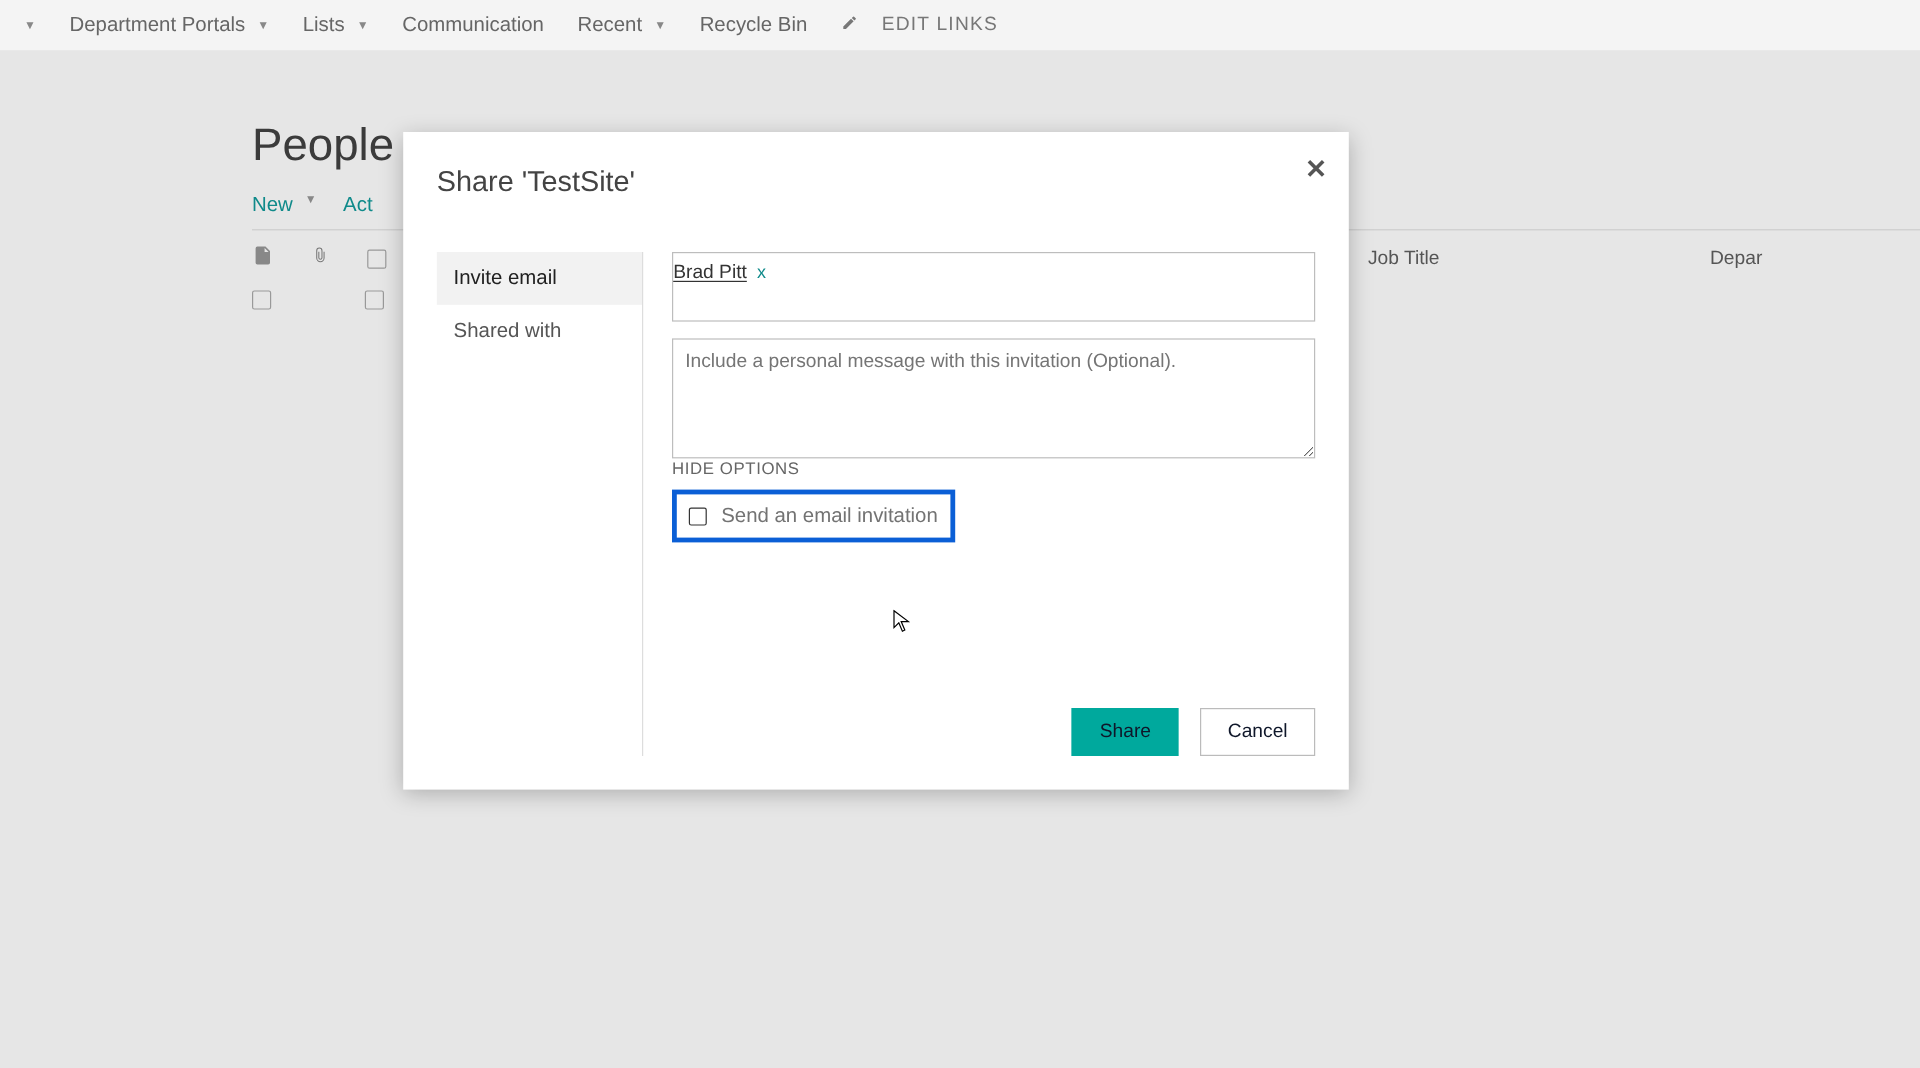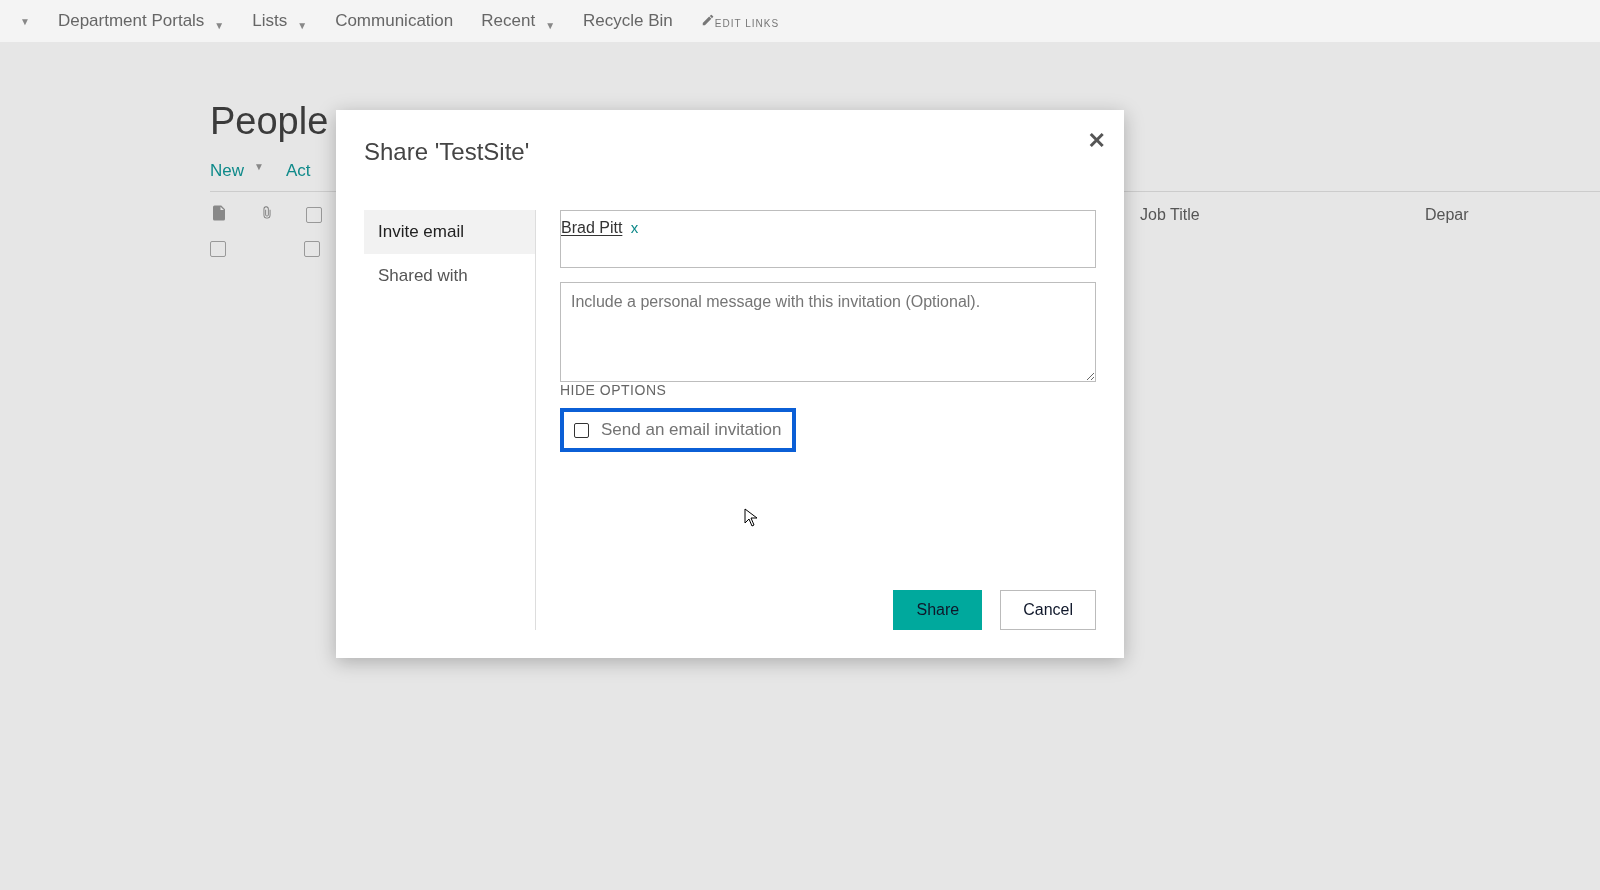--- a/index.html
+++ b/index.html
@@ -18,34 +18,34 @@
       display: flex;
       align-items: center;
       padding-left: 20px;
       gap: 28px;
       font-size: 17px;
       color: #666;
       position: relative;
     }
     .topnav .nav-item {
       display: flex;
-      align-items: flex-end;
+      align-items: center;
       gap: 10px;
       cursor: pointer;
     }
     .caret {
       font-size: 10px;
       color: #888;
     }
     .edit-links {
       display: flex;
-      align-items: flex-end;
-      gap: 0;
+      align-items: flex-start;
+      gap: 20px;
       color: #777;
-      font-size: 10px;
+      font-size: 16px;
       letter-spacing: 1px;
     }
     .pencil-icon svg { width: 14px; height: 14px; fill: #777; }
 
     .page-bg {
       position: absolute;
       top: 42px; left: 0; right: 0; bottom: 0;
       background: #e6e6e6;
     }
 

